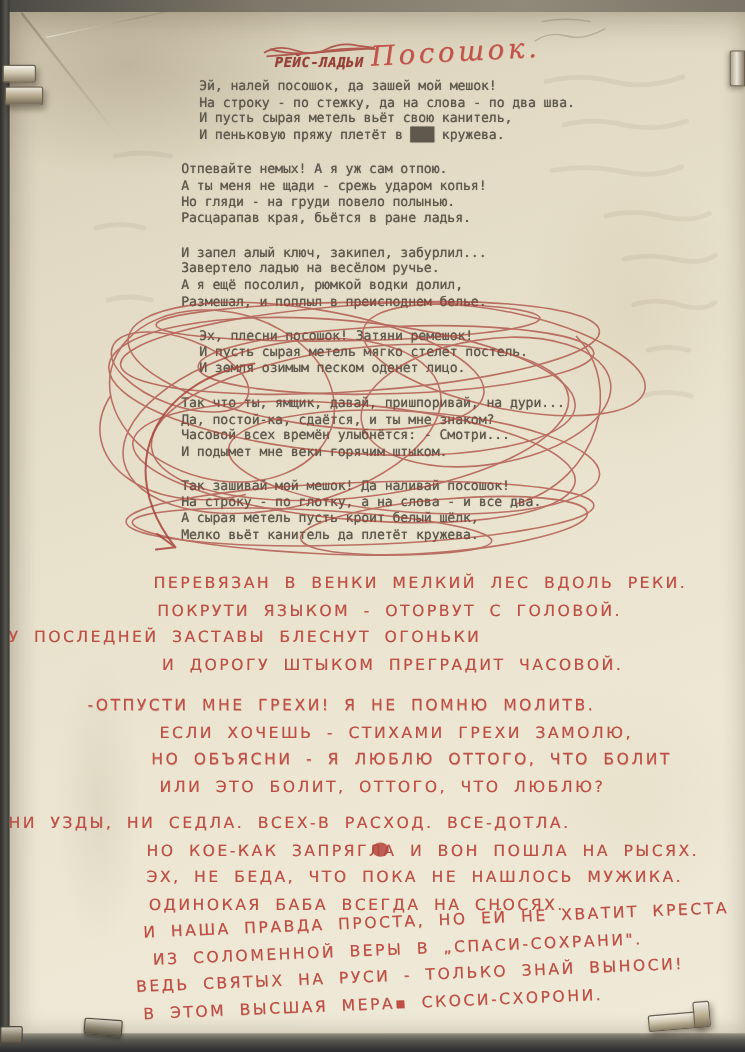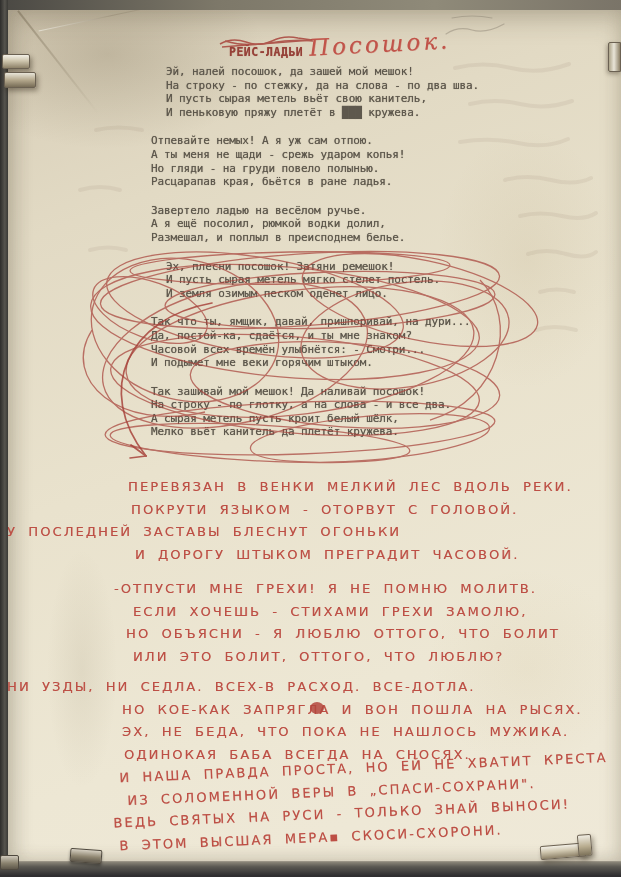--- a/index.html
+++ b/index.html
@@ -22,21 +22,21 @@
   .typed-block{position:absolute;left:0;top:56px;width:560px;color:#5e584d;
      font-family:"DejaVu Sans Mono","Liberation Mono",monospace;font-size:11px;
      letter-spacing:-.1px;text-shadow:0 0 .7px rgba(90,84,70,.85);}
   .stanza{margin:0 0 15px 0;}
   .tline{height:13.6px;line-height:13.6px;white-space:pre;}
   .ind-a{padding-left:159px;}
   .ind-b{padding-left:144px;}
   .title-row{position:absolute;left:0;top:24px;width:614px;height:36px;}
   .typed-title{position:absolute;left:222px;top:12px;color:#964138;
      font-family:"DejaVu Sans Mono","Liberation Mono",monospace;font-size:11.5px;font-weight:bold;
-     letter-spacing:.5px;text-shadow:0 0 .7px rgba(150,65,56,.8);}
+     letter-spacing:.5px;text-shadow:0 0 .7px rgba(150,65,56,.8);font-style:italic;}
   .hw-title{position:absolute;left:302px;top:-2px;color:#c1544a;
      font-family:"DejaVu Serif","Liberation Serif",serif;font-style:italic;
      font-size:23px;letter-spacing:3px;transform:rotate(-3deg);
      text-shadow:.4px .4px 0 rgba(193,84,74,.5);}
   
   .hw-block{position:absolute;left:0;top:467px;width:614px;color:#bd4f45;
      font-size:13px;letter-spacing:2.1px;word-spacing:5px;
      text-shadow:.3px .3px 0 rgba(189,79,69,.55);}
   .hline{height:22.5px;line-height:22.5px;white-space:pre;}
   .hw-g{margin-bottom:12px;}
@@ -95,20 +95,21 @@
         <div class="tline ind-a">И пусть сырая метель вьёт свою канитель,</div>
         <div class="tline ind-a">И пеньковую пряжу плетёт в ███ кружева.</div>
       </div>
       <div class="stanza">
         <div class="tline ind-b">Отпевайте немых! А я уж сам отпою.</div>
         <div class="tline ind-b">А ты меня не щади - срежь ударом копья!</div>
         <div class="tline ind-b">Но гляди - на груди повело полынью.</div>
         <div class="tline ind-b">Расцарапав края, бьётся в ране ладья.</div>
       </div>
       <div class="stanza">
+        <div class="tline ind-b">И запел алый ключ, закипел, забурлил...</div>
         <div class="tline ind-b">Завертело ладью на весёлом ручье.</div>
         <div class="tline ind-b">А я ещё посолил, рюмкой водки долил,</div>
         <div class="tline ind-b">Размешал, и поплыл в преисподнем белье.</div>
       </div>
       <div class="stanza">
         <div class="tline ind-a">Эх, плесни посошок! Затяни ремешок!</div>
         <div class="tline ind-a">И пусть сырая метель мягко стелет постель.</div>
         <div class="tline ind-a">И земля озимым песком оденет лицо.</div>
       </div>
       <div class="stanza">
@@ -126,21 +127,21 @@
     </div>
 
     <div class="hw-block">
       <div class="hw-g">
         <div class="hline" style="padding-left:121px">ПЕРЕВЯЗАН В ВЕНКИ МЕЛКИЙ ЛЕС ВДОЛЬ РЕКИ.</div>
         <div class="hline" style="padding-left:124px">ПОКРУТИ ЯЗЫКОМ - ОТОРВУТ С ГОЛОВОЙ.</div>
         <div class="hline" style="">У ПОСЛЕДНЕЙ ЗАСТАВЫ БЛЕСНУТ ОГОНЬКИ</div>
         <div class="hline" style="padding-left:128px">И ДОРОГУ ШТЫКОМ ПРЕГРАДИТ ЧАСОВОЙ.</div>
       </div>
       <div class="hw-g hw-g2">
-        <div class="hline" style="padding-left:107px">-ОТПУСТИ МНЕ ГРЕХИ! Я НЕ ПОМНЮ МОЛИТВ.</div>
+        <div class="hline" style="padding-left:66px">-ОТПУСТИ МНЕ ГРЕХИ! Я НЕ ПОМНЮ МОЛИТВ.</div>
         <div class="hline" style="padding-left:126px">ЕСЛИ ХОЧЕШЬ - СТИХАМИ ГРЕХИ ЗАМОЛЮ,</div>
         <div class="hline" style="padding-left:119px">НО ОБЪЯСНИ - Я ЛЮБЛЮ ОТТОГО, ЧТО БОЛИТ</div>
         <div class="hline" style="padding-left:126px">ИЛИ ЭТО БОЛИТ, ОТТОГО, ЧТО ЛЮБЛЮ?</div>
       </div>
       <div class="hw-g hw-g3">
         <div class="hline" style="">НИ УЗДЫ, НИ СЕДЛА. ВСЕХ-В РАСХОД. ВСЕ-ДОТЛА.</div>
         <div class="hline" style="padding-left:115px">НО КОЕ-КАК ЗАПРЯГЛА И ВОН ПОШЛА НА РЫСЯХ.</div>
         <div class="hline" style="padding-left:115px">ЭХ, НЕ БЕДА, ЧТО ПОКА НЕ НАШЛОСЬ МУЖИКА.</div>
         <div class="hline" style="padding-left:117px">ОДИНОКАЯ БАБА ВСЕГДА НА СНОСЯХ.</div>
       </div>

